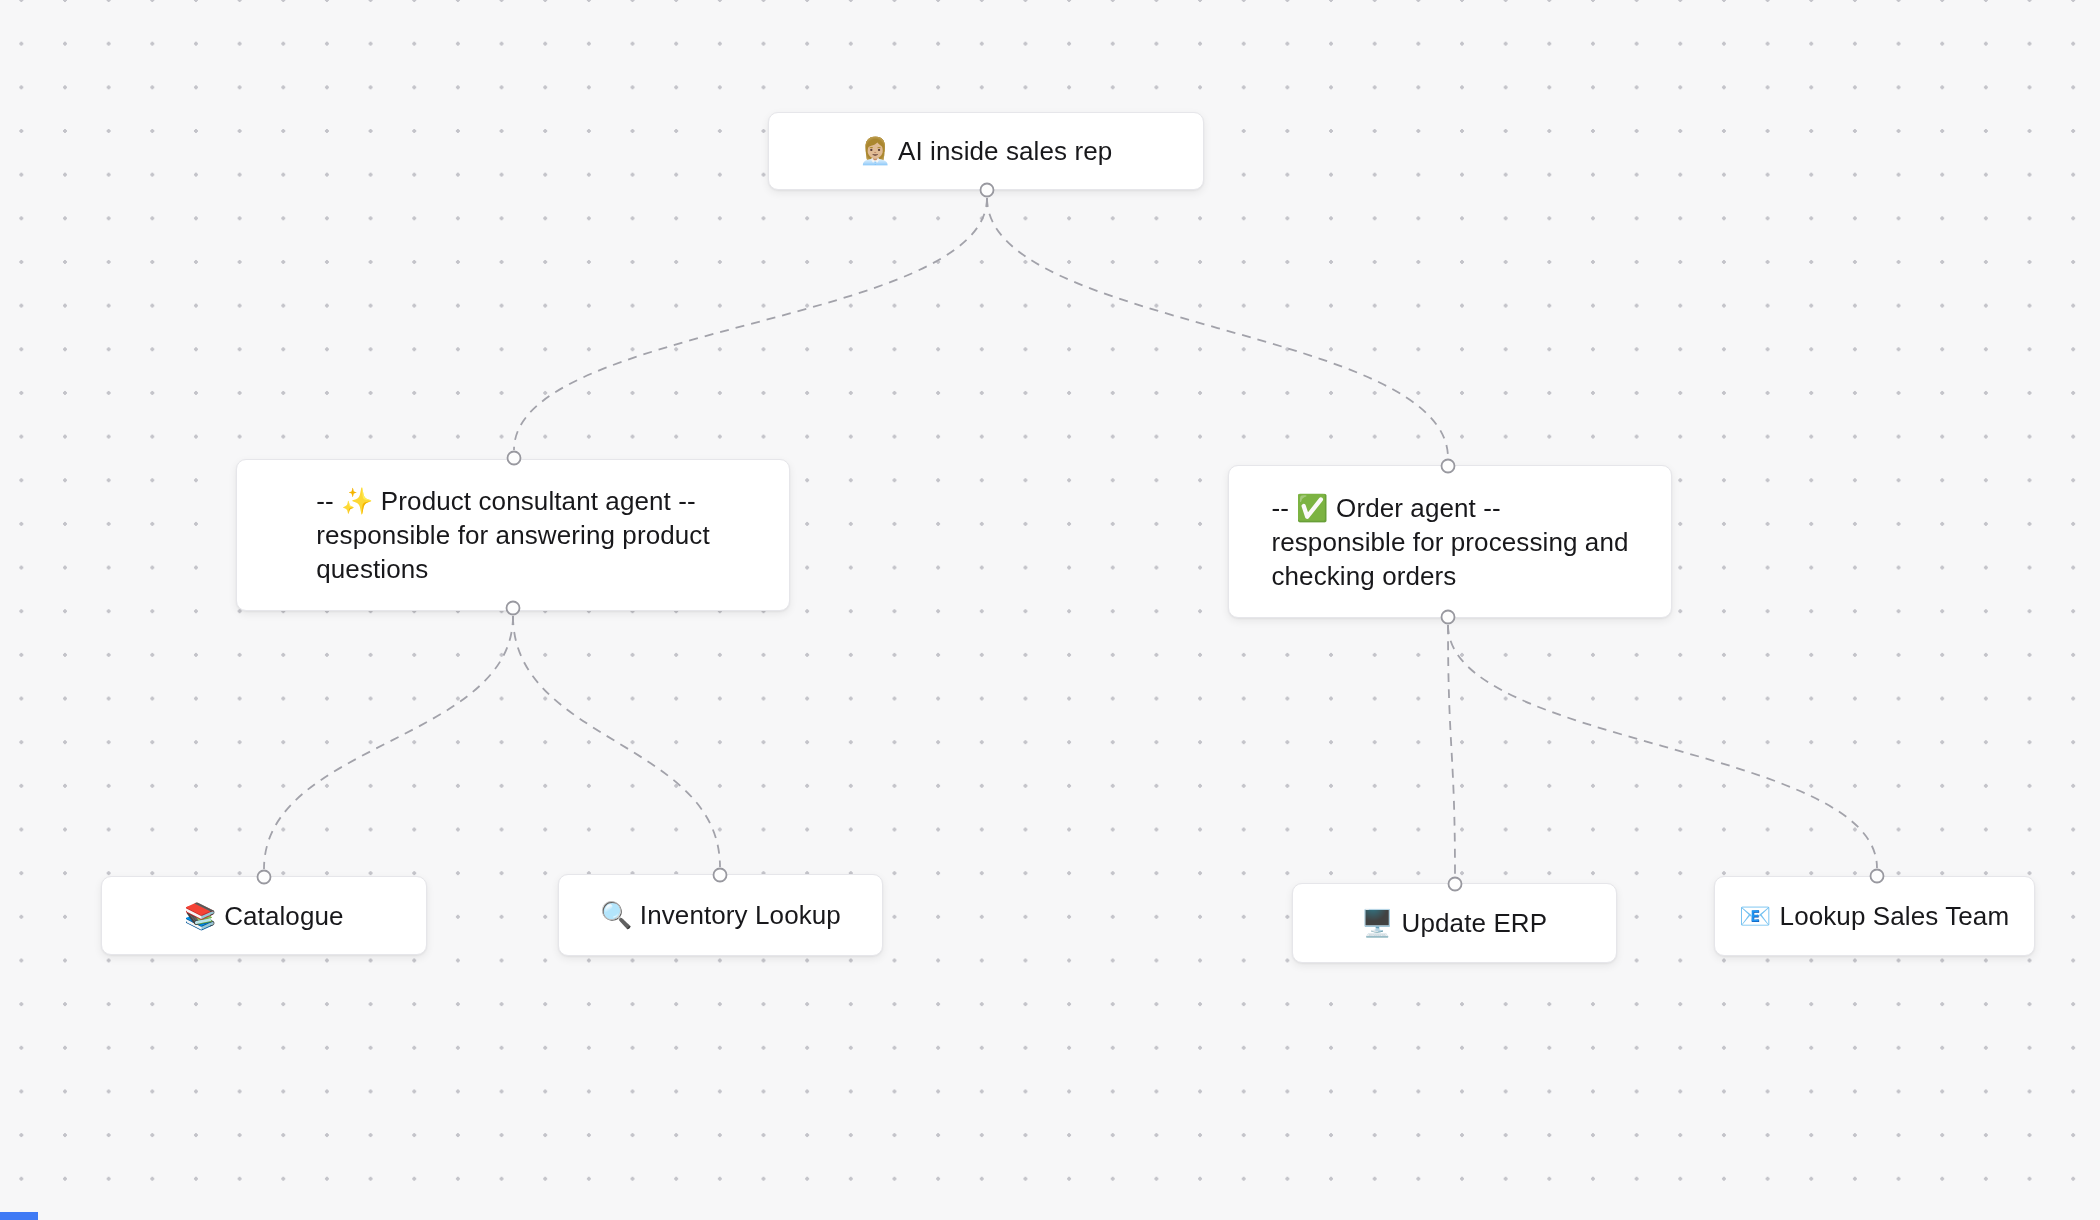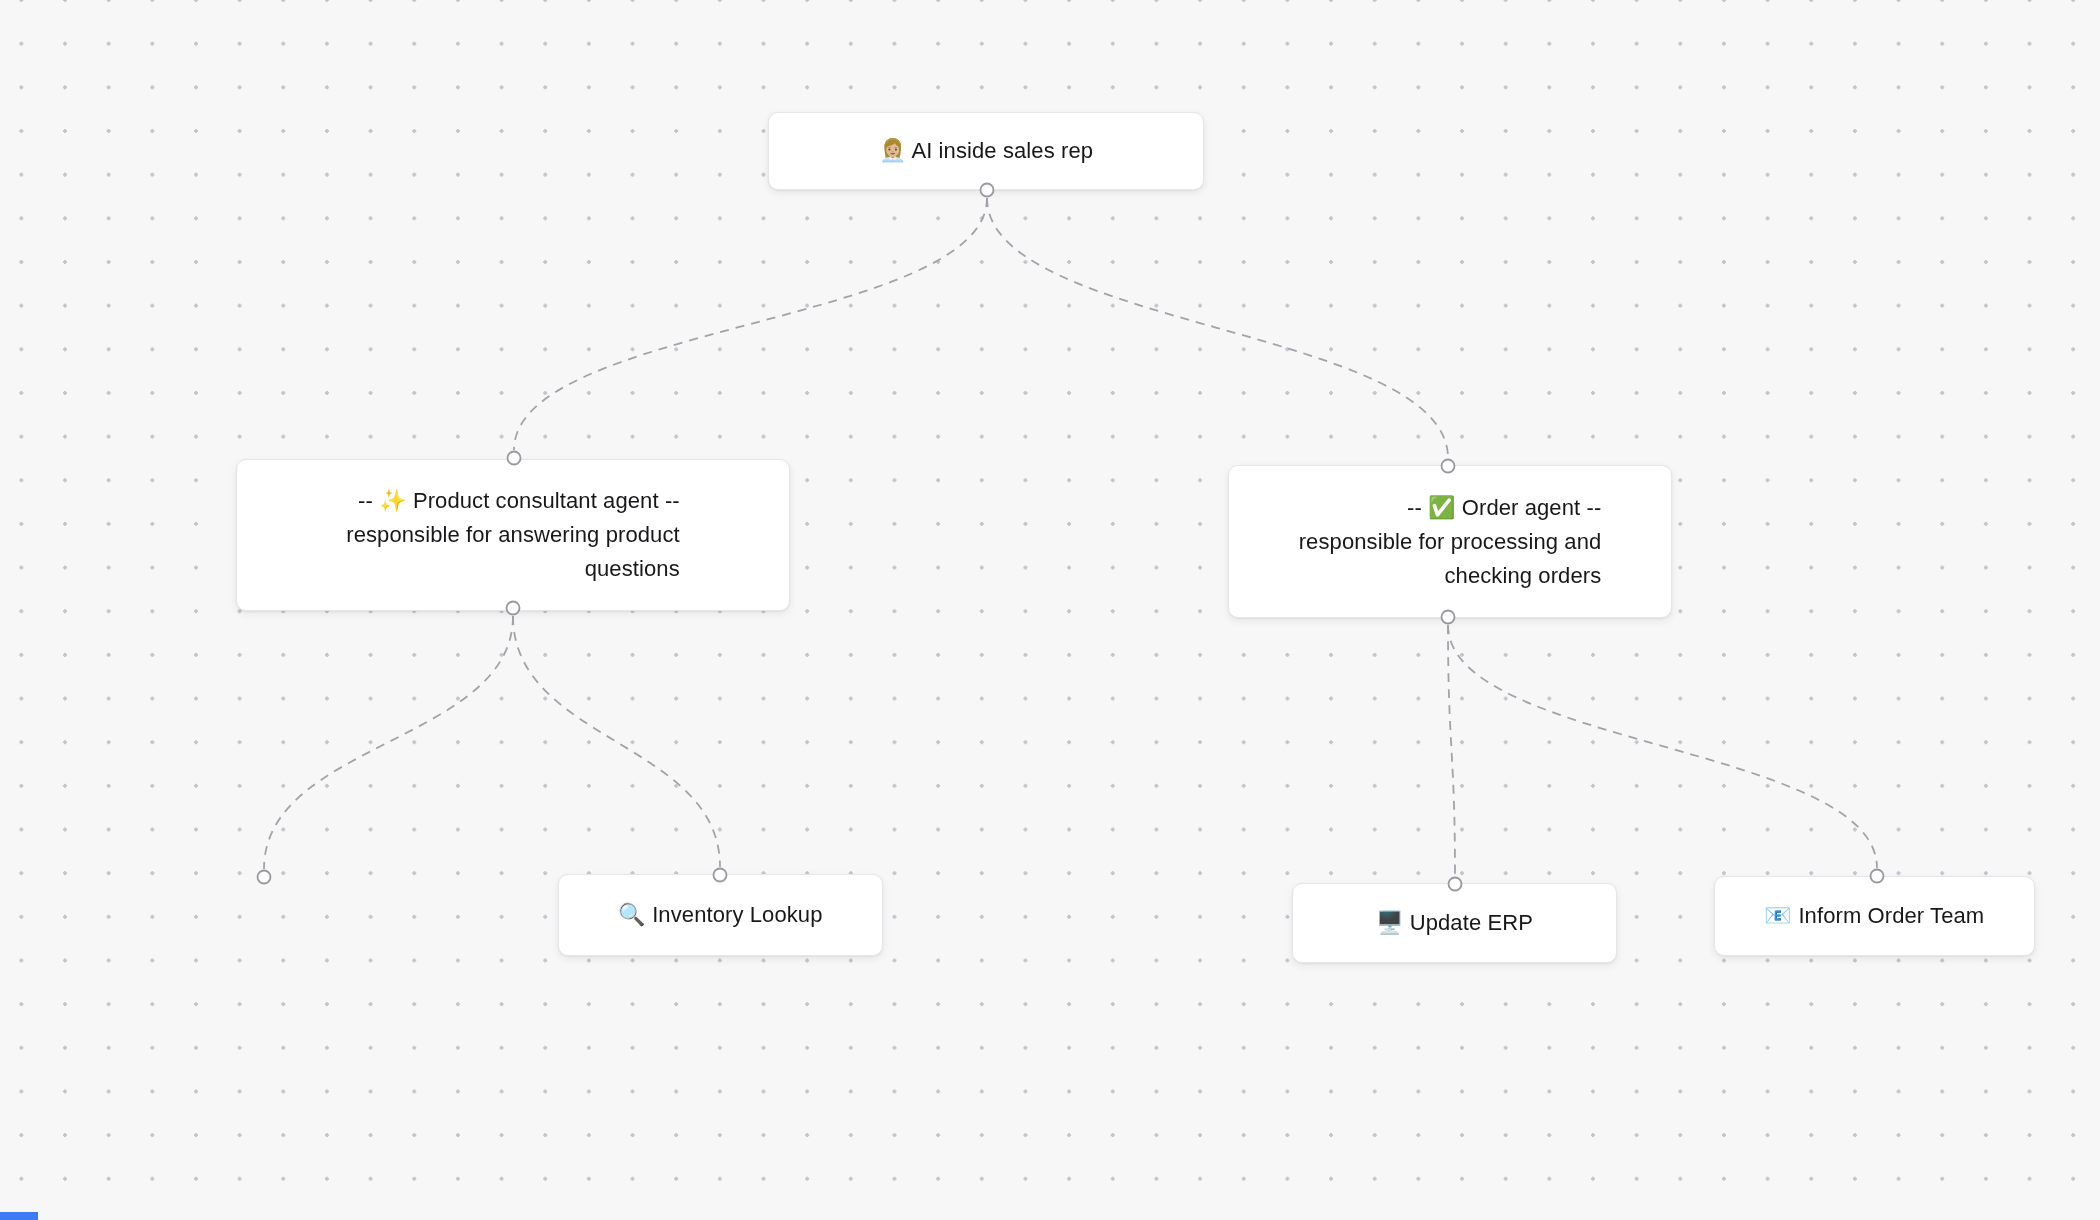--- a/index.html
+++ b/index.html
@@ -23,24 +23,24 @@
     border: 1px solid #e6e6ea;
     border-radius: 10px;
     box-shadow: 0 3px 8px rgba(0,0,0,0.07), 0 1px 2px rgba(0,0,0,0.05);
     display: flex;
     align-items: center;
     justify-content: center;
     box-sizing: border-box;
     cursor: grab;
   }
   .node-label {
-    font-size: 22px;
+    font-size: 26px;
     line-height: 34px;
     color: #18181b;
-    text-align: right;
+    text-align: left;
     white-space: pre-line;
     letter-spacing: 0.1px;
   }
   
   .n-root      { left: 768px;  top: 112px; width: 436px; height: 78px;  }
   .n-product   { left: 236px;  top: 459px; width: 554px; height: 152px; }
   .n-order     { left: 1228px; top: 465px; width: 444px; height: 153px; }
   .n-catalogue { left: 101px;  top: 876px; width: 326px; height: 79px;  }
   .n-inventory { left: 558px;  top: 874px; width: 325px; height: 82px;  }
   .n-update    { left: 1292px; top: 883px; width: 325px; height: 80px;  }
@@ -99,31 +99,34 @@
 responsible for answering product
 questions</div>
   </div>
 
   <div class="node n-order">
     <div class="node-label">-- ✅ Order agent --
 responsible for processing and
 checking orders</div>
   </div>
 
+  <div class="node n-catalogue">
+    <div class="node-label">📚 Catalogue</div>
+  </div>
 
   <div class="node n-update">
     <div class="node-label">🖥️ Update ERP</div>
   </div>
 
   <div class="node n-inventory">
     <div class="node-label">🔍 Inventory Lookup</div>
   </div>
 
   <div class="node n-inform">
-    <div class="node-label">📧 Inform Order Team</div>
+    <div class="node-label">📧 Lookup Sales Team</div>
   </div>
 
   <svg class="edge-layer" viewBox="0 0 2100 1220">
     <circle class="handle" cx="987" cy="190" r="6.5"></circle>
     <circle class="handle" cx="514" cy="458" r="6.5"></circle>
     <circle class="handle" cx="513" cy="608" r="6.5"></circle>
     <circle class="handle" cx="1448" cy="466" r="6.5"></circle>
     <circle class="handle" cx="1448" cy="617" r="6.5"></circle>
     <circle class="handle" cx="264" cy="877" r="6.5"></circle>
     <circle class="handle" cx="720" cy="875" r="6.5"></circle>

